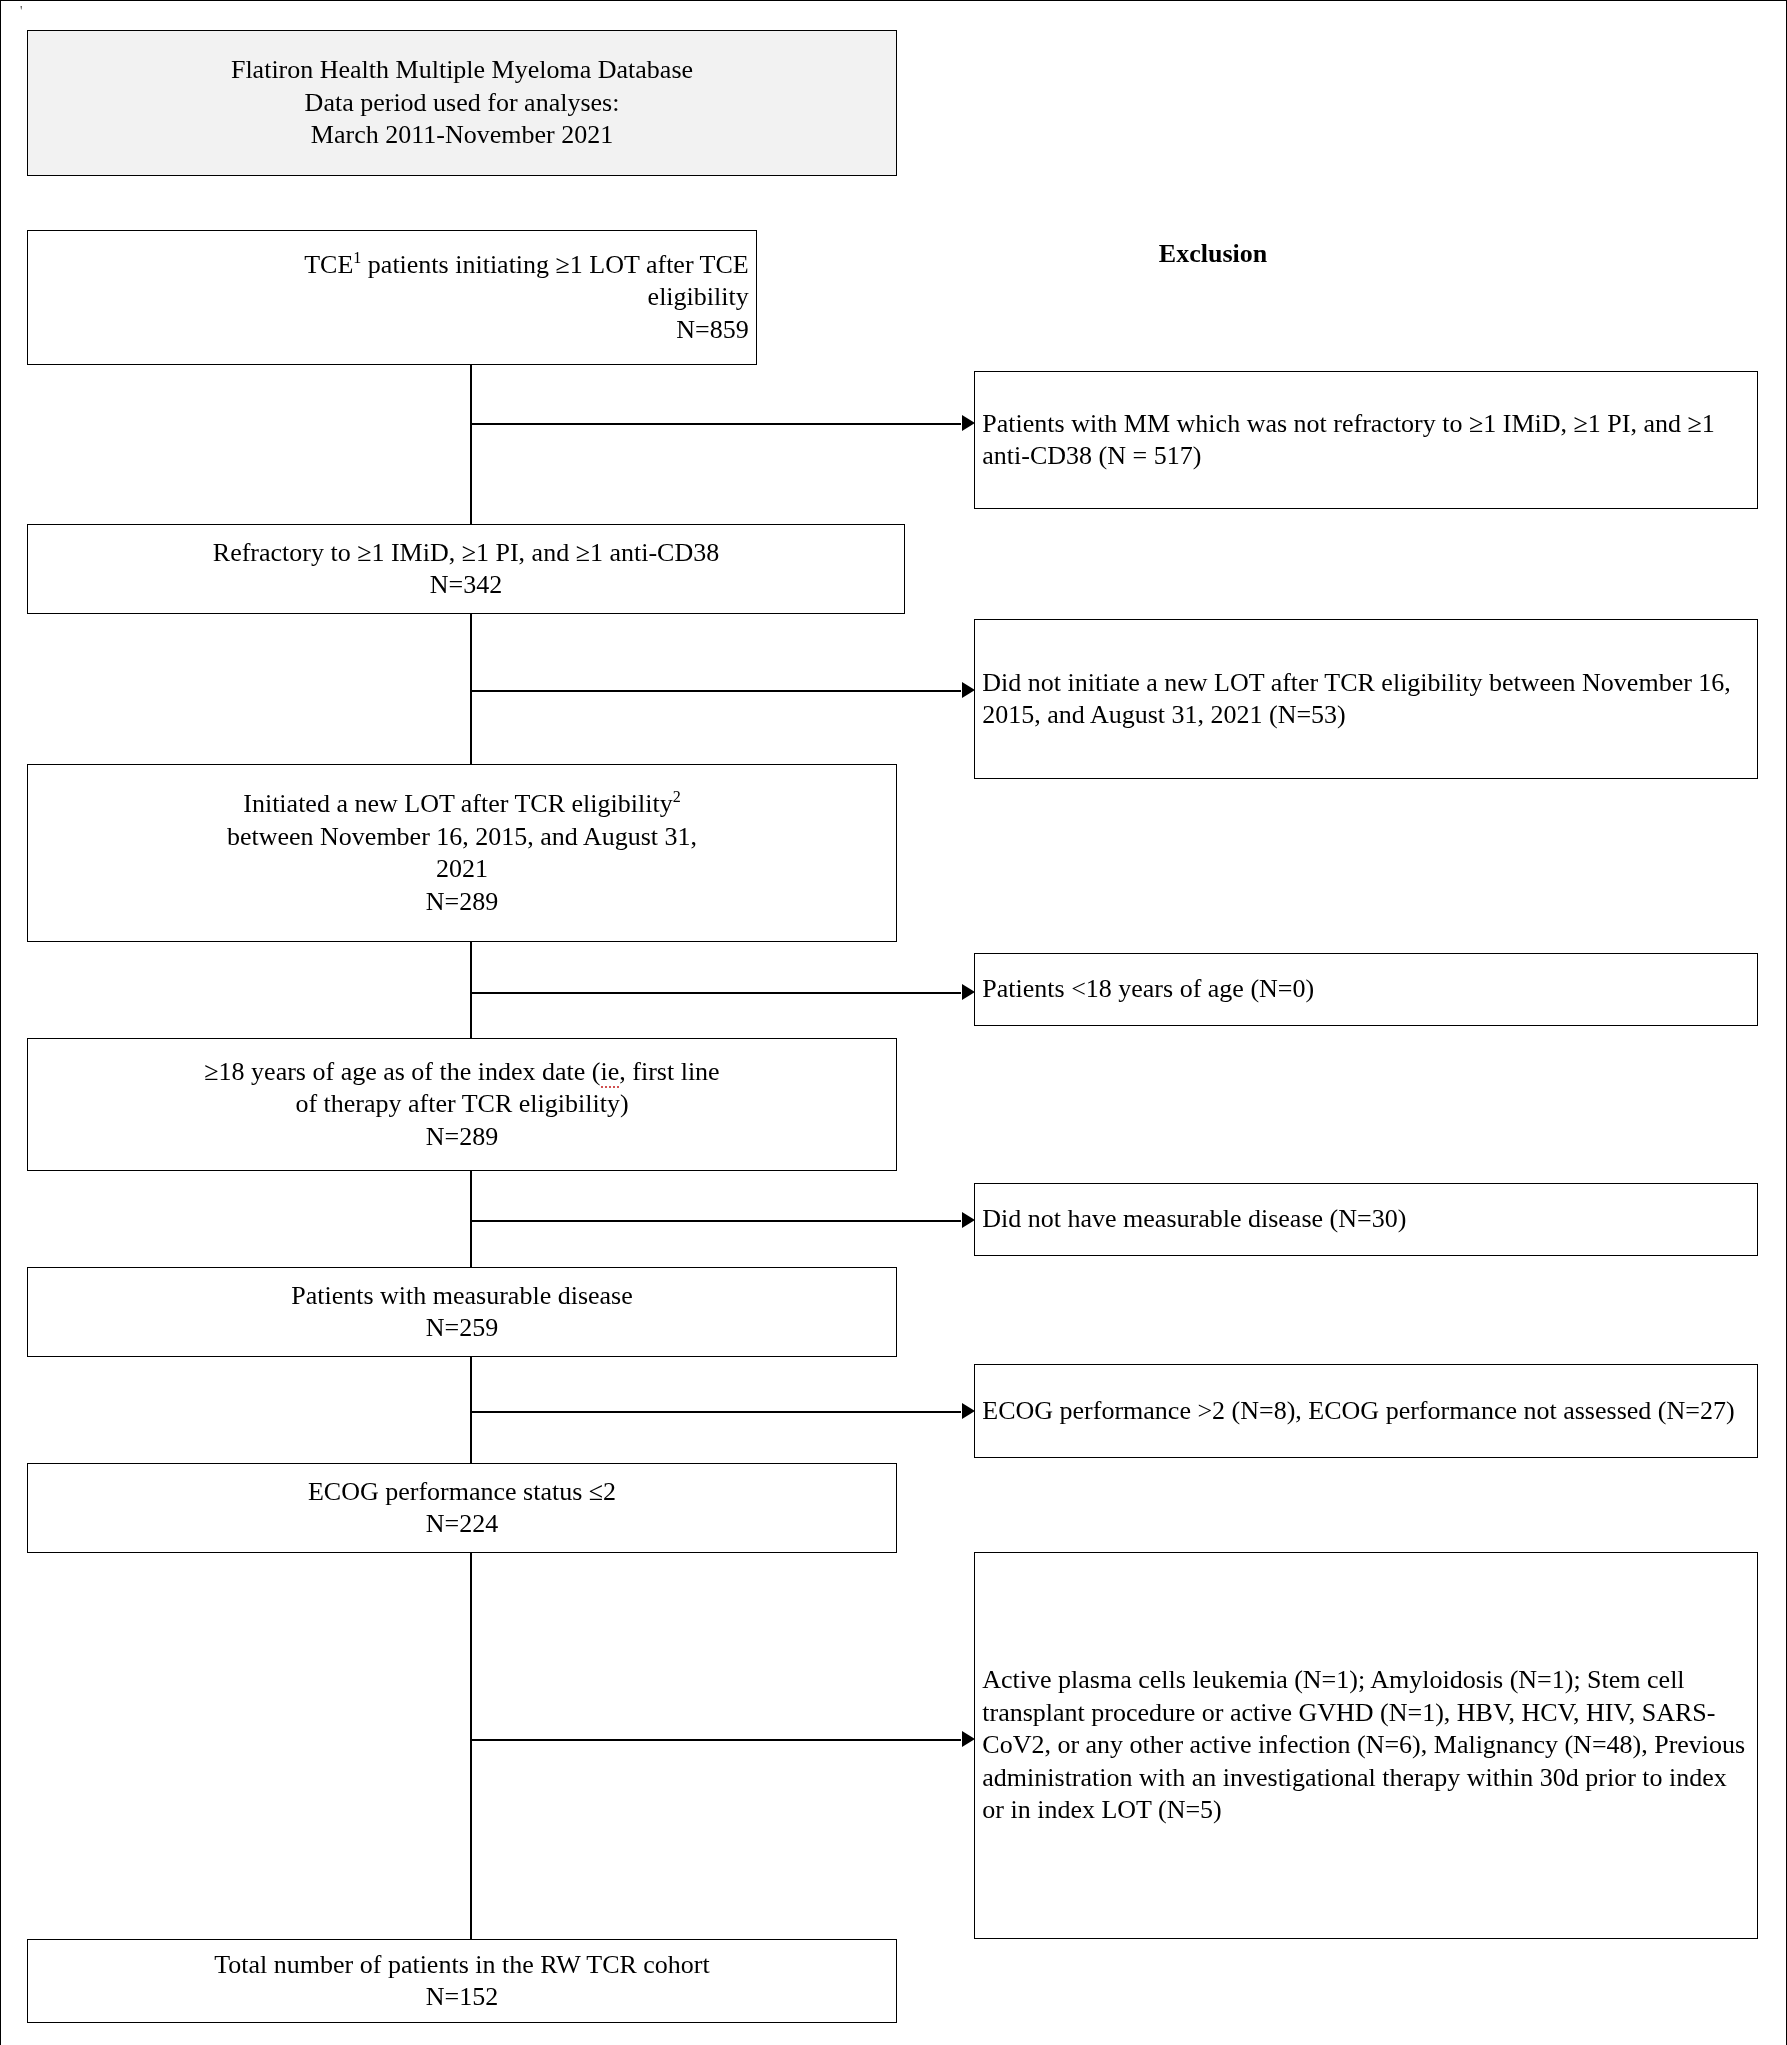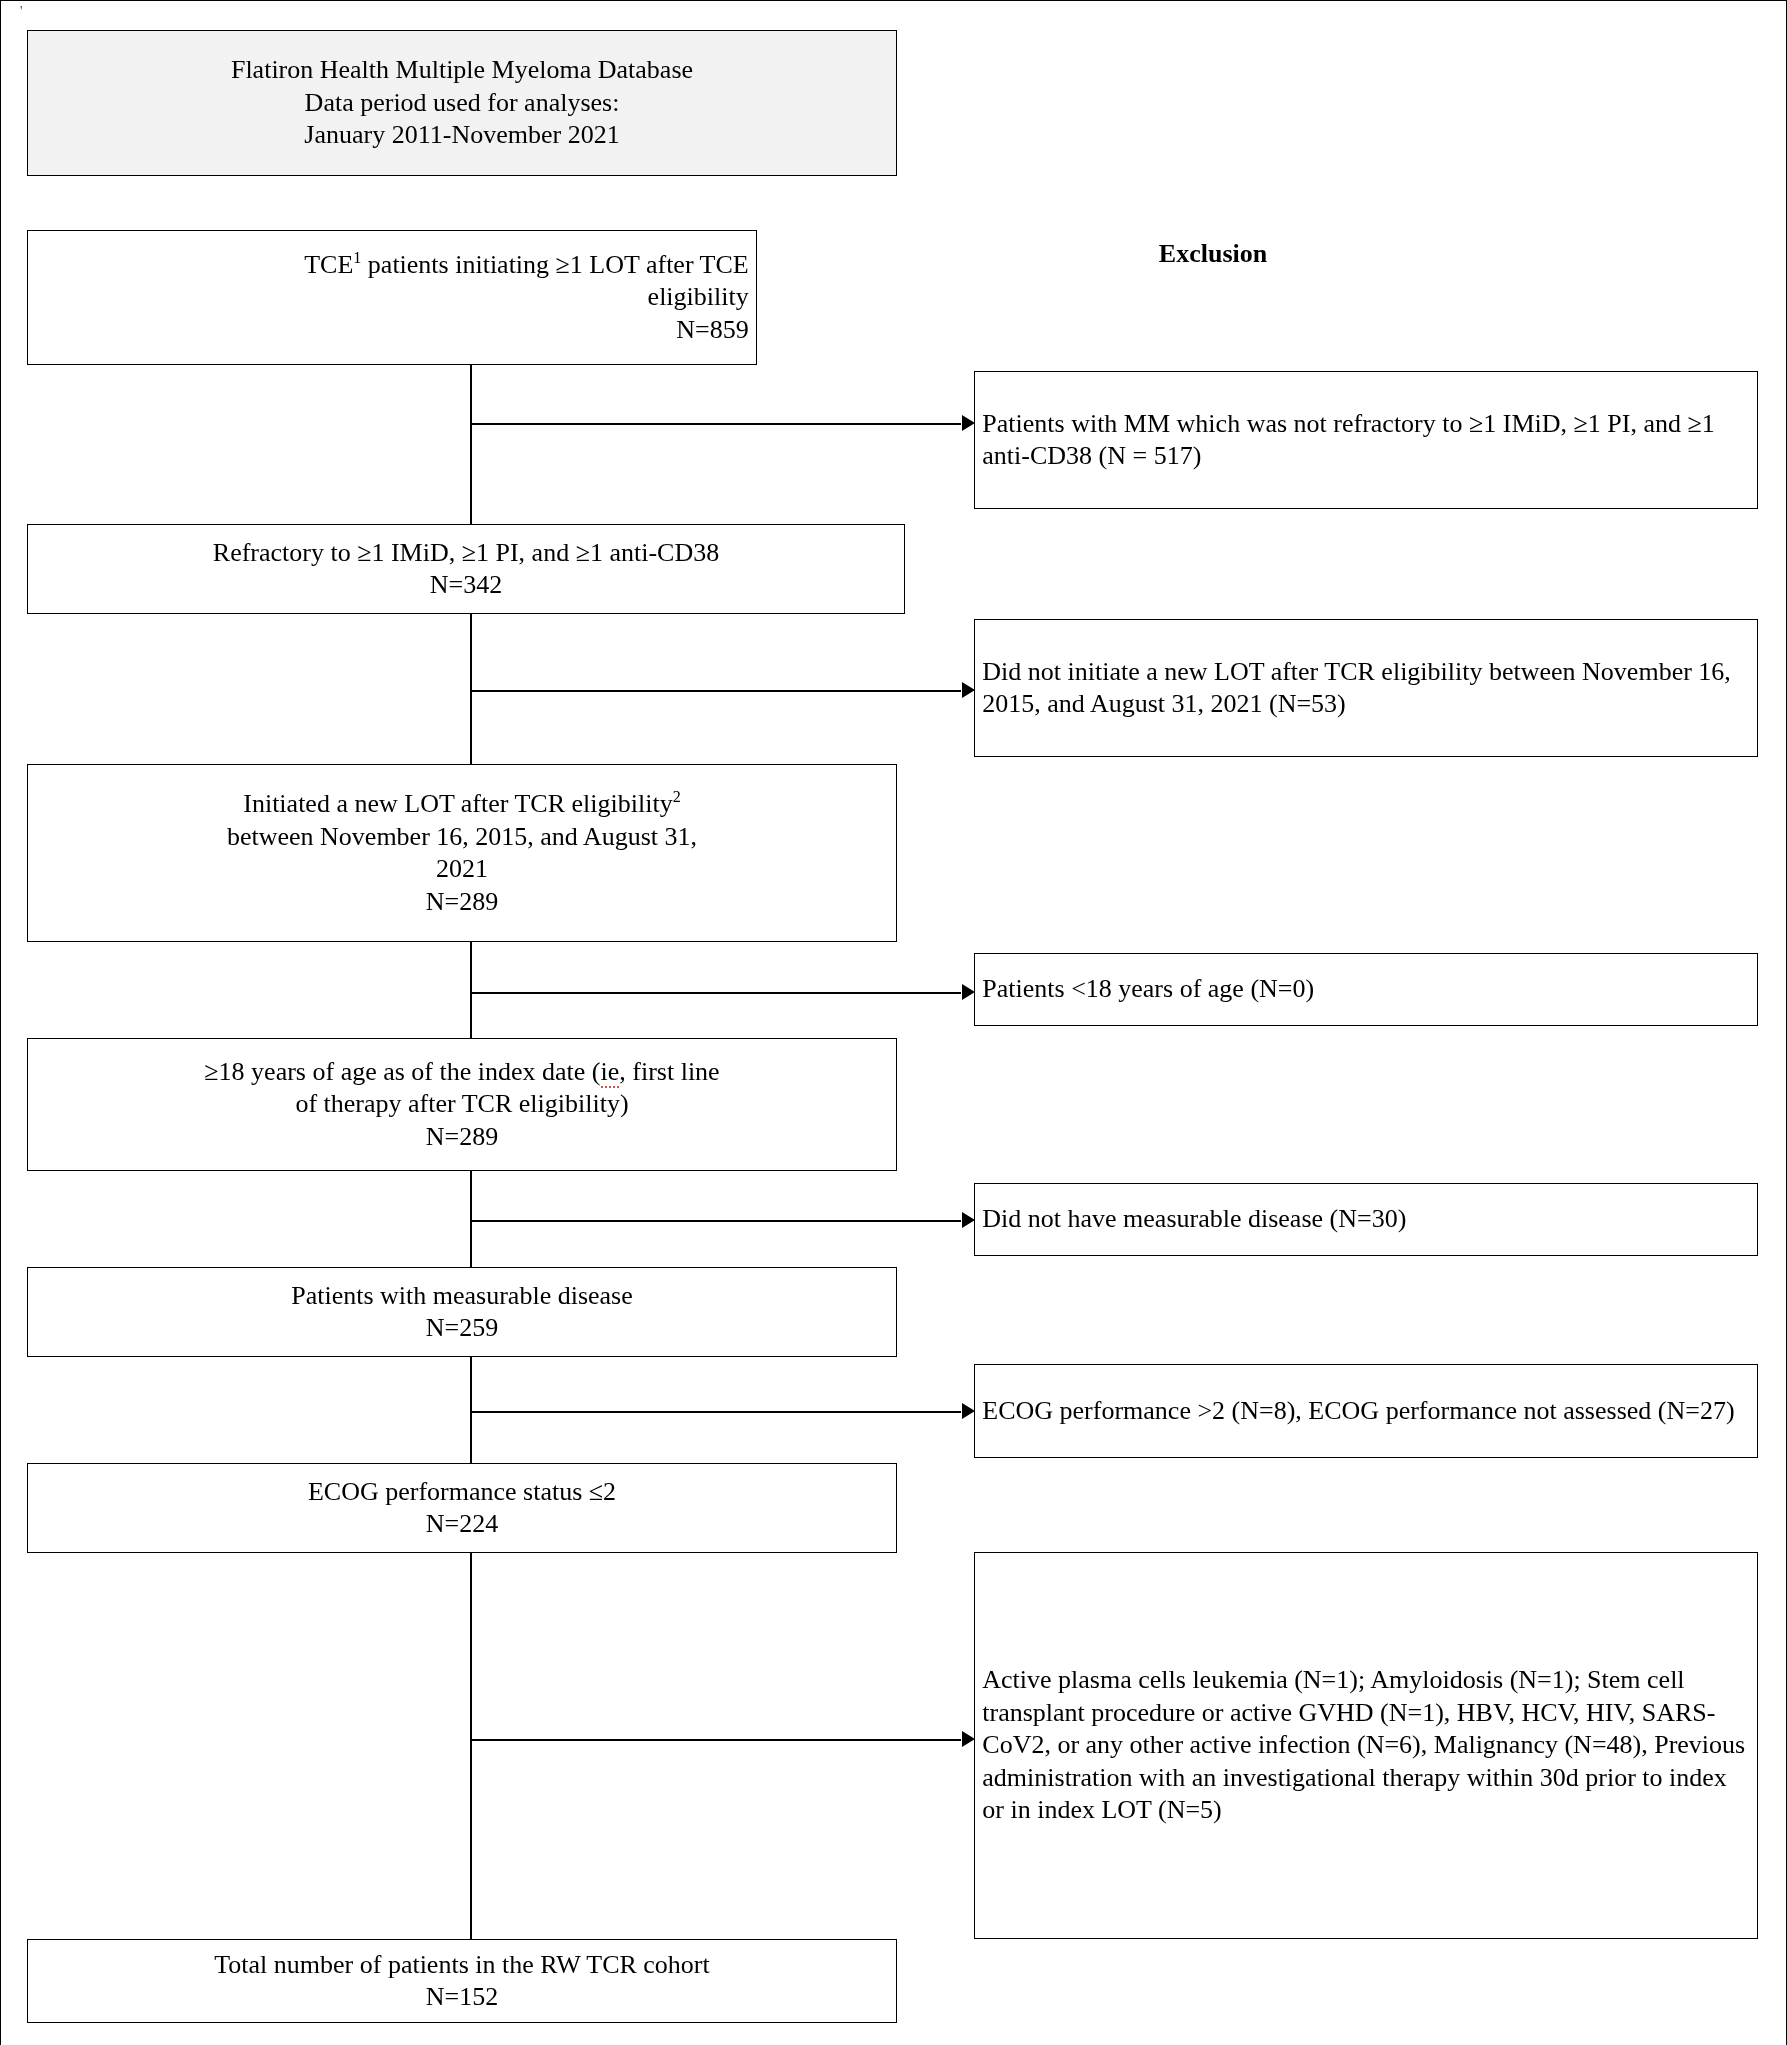--- a/index.html
+++ b/index.html
@@ -88,21 +88,21 @@
 <body>
 
 <div id="page">
 
   <span class="tiny-mark">'</span>
 
   <div class="box header-box" style="left:26px; top:29px; width:870px; height:146px;">
     <div class="inner">
       <div>Flatiron Health Multiple Myeloma Database</div>
       <div>Data period used for analyses:</div>
-      <div>January 2011-November 2021</div>
+      <div>March 2011-November 2021</div>
     </div>
   </div>
 
   <div class="excl-title" style="left:977px; top:238px; width:470px;">Exclusion</div>
 
   <div class="box" style="left:26px; top:229px; width:730px; height:135px;text-align:right;">
     <div class="inner">
       <div><span>TCE</span><sup>1</sup><span> patients initiating ≥1 LOT after TCE</span></div>
       <div>eligibility</div>
       <div>N=859</div>
@@ -122,21 +122,21 @@
     <div class="inner">
       <div>Refractory to ≥1 IMiD, ≥1 PI, and ≥1 anti-CD38</div>
       <div>N=342</div>
     </div>
   </div>
 
   <div class="vline" style="left:469px; top:613px; height:152px;"></div>
   <div class="hline" style="left:469px; top:689px; width:491px;"></div>
   <div class="arrowhead" style="left:961px; top:681px;"></div>
 
-  <div class="box left-align" style="left:973px; top:618px; width:784px; height:138px;">
+  <div class="box left-align" style="left:973px; top:618px; width:784px; height:160px;">
     <div class="inner">Did not initiate a new LOT after TCR eligibility between November 16, 2015, and August 31, 2021 (N=53)</div>
   </div>
 
   <div class="box" style="left:26px; top:763px; width:870px; height:178px;">
     <div class="inner">
       <div><span>Initiated a new LOT after TCR eligibility</span><sup>2</sup></div>
       <div>between November 16, 2015, and August 31,</div>
       <div>2021</div>
       <div>N=289</div>
     </div>

